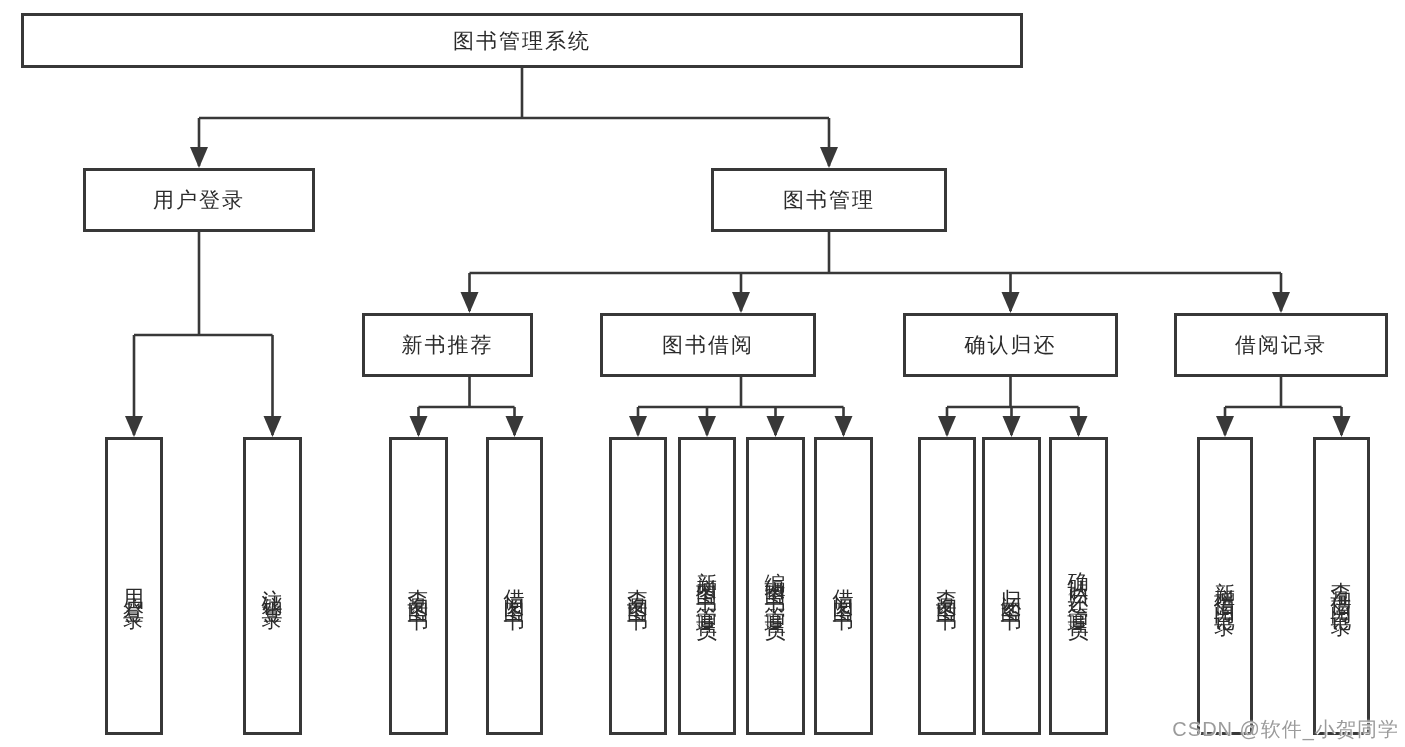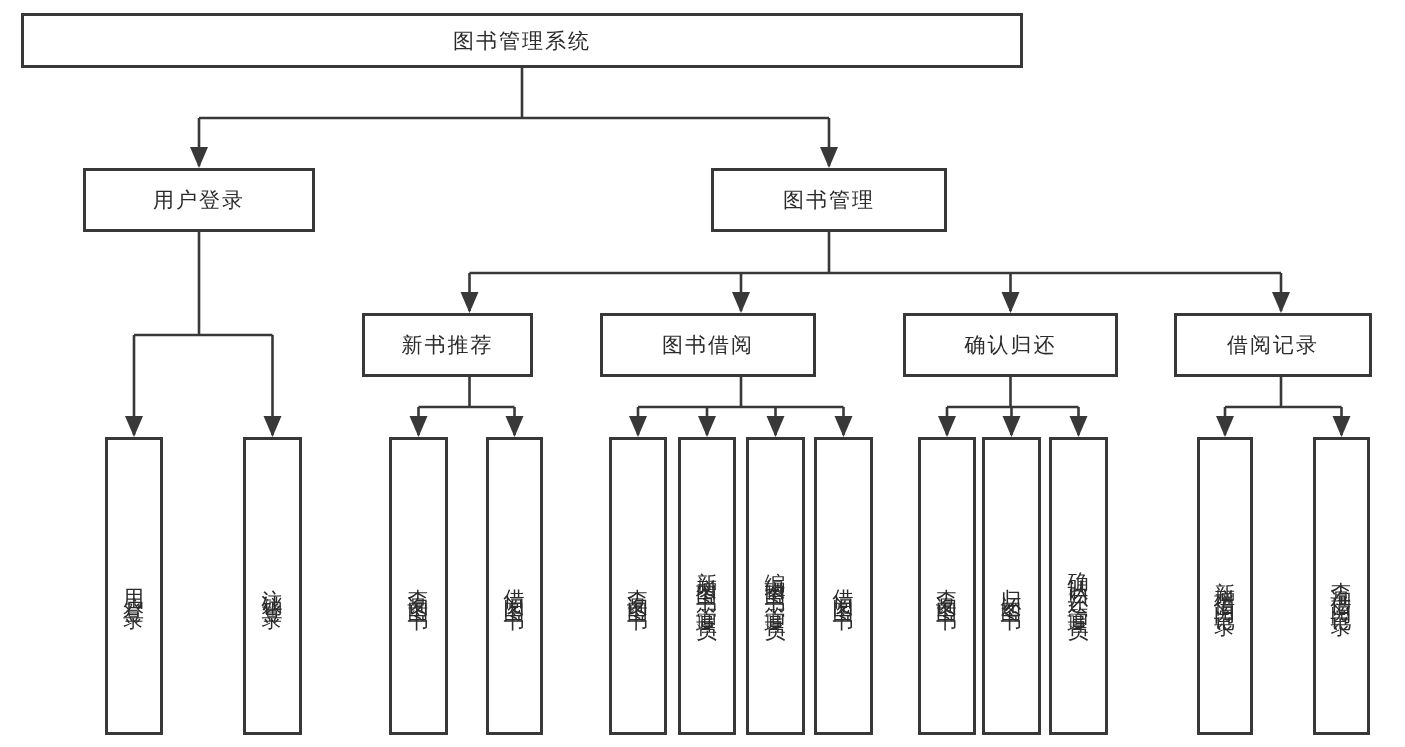--- a/index.html
+++ b/index.html
@@ -101,21 +101,21 @@
       </div>
       <div class="node horizontal" style="left: 362px; top: 313px; width: 171px; height: 64px;">
         <span class="label">新书推荐</span>
       </div>
       <div class="node horizontal" style="left: 600px; top: 313px; width: 216px; height: 64px;">
         <span class="label">图书借阅</span>
       </div>
       <div class="node horizontal" style="left: 903px; top: 313px; width: 215px; height: 64px;">
         <span class="label">确认归还</span>
       </div>
-      <div class="node horizontal" style="left: 1174px; top: 313px; width: 198px; height: 64px;">
+      <div class="node horizontal" style="left: 1174px; top: 313px; width: 214px; height: 64px;">
         <span class="label">借阅记录</span>
       </div>
       <div class="node vertical" style="left: 105px; top: 437px; width: 58px; height: 298px;">
         <span class="label">用户登录</span>
       </div>
       <div class="node vertical" style="left: 243px; top: 437px; width: 59px; height: 298px;">
         <span class="label">注销登录</span>
       </div>
       <div class="node vertical" style="left: 389px; top: 437px; width: 59px; height: 298px;">
         <span class="label">查询图书</span>
@@ -144,13 +144,14 @@
       <div class="node vertical" style="left: 1049px; top: 437px; width: 59px; height: 298px;">
         <span class="label">确认归还（管理员）</span>
       </div>
       <div class="node vertical" style="left: 1197px; top: 437px; width: 56px; height: 298px;">
         <span class="label">新增借阅记录</span>
       </div>
       <div class="node vertical" style="left: 1313px; top: 437px; width: 57px; height: 298px;">
         <span class="label">查询借阅记录</span>
       </div>
     </div>
+  <div id="watermark" style="color: rgb(155, 155, 155);">CSDN @软件_小贺同学</div>
 </div>
 
 </body></html>

